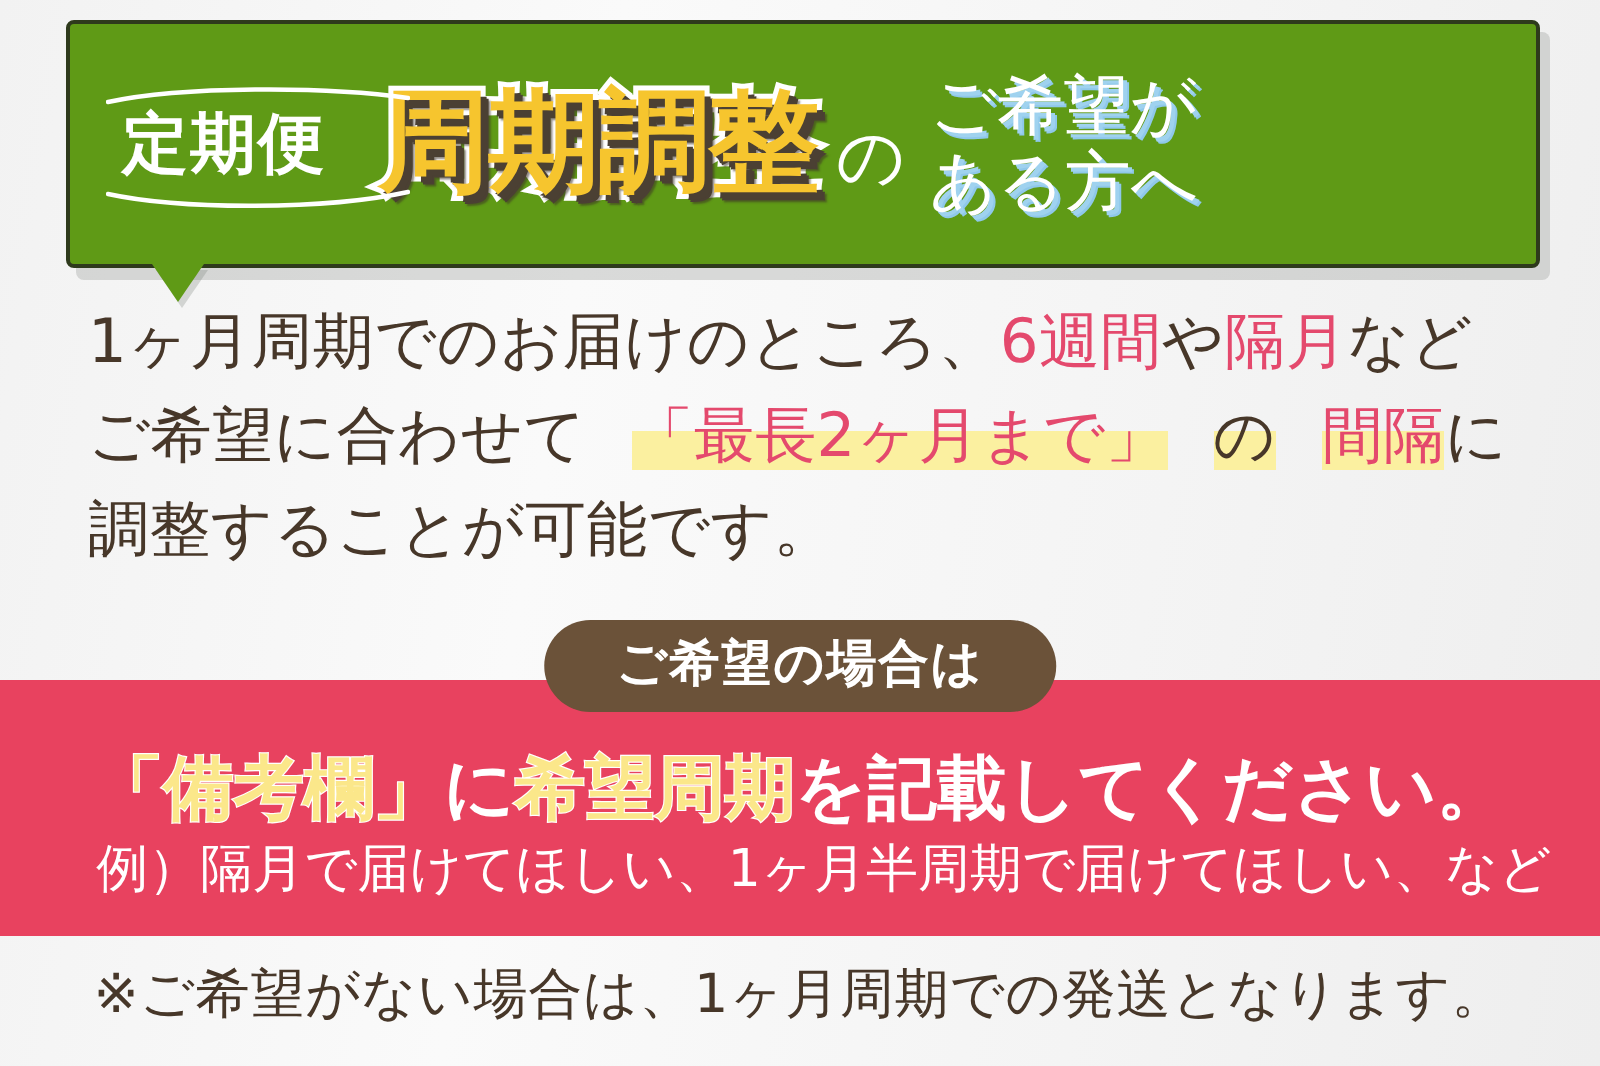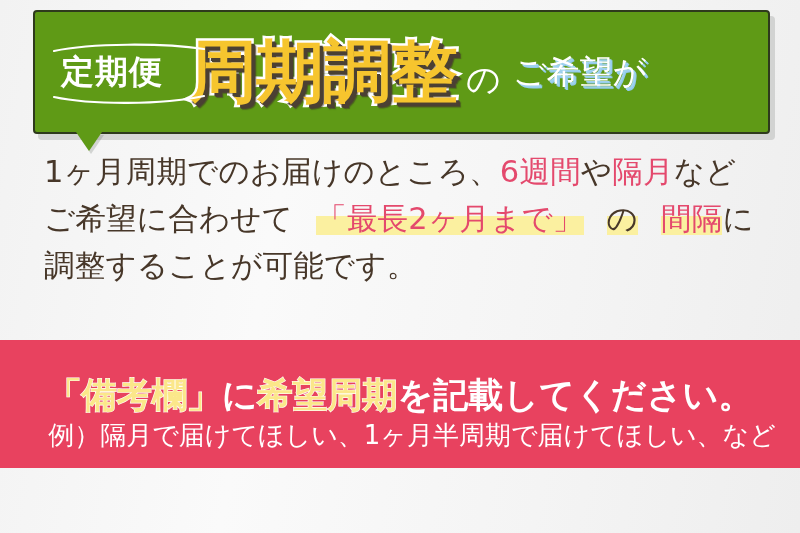--- a/index.html
+++ b/index.html
@@ -85,21 +85,21 @@
     width: 152px;
     height: 10px;
   }
   .teikibin .wave.top { top: -1px; }
   .teikibin .wave.bottom { bottom: -3px; }
 
   
   .big-title {
     flex: 0 0 auto;
     margin-left: 22px;
-    font-size: 68px;
+    font-size: 56px;
     font-weight: bold;
     line-height: 1;
     color: #f6c52e;
     letter-spacing: -1px;
     white-space: nowrap;
     -webkit-text-stroke: 5px #ffffff;
     paint-order: stroke fill;
     text-shadow:
        3px 3px 0 #4b4033,
        4px 4px 0 #4b4033,
@@ -240,33 +240,36 @@
           <path d="M1,3 C38,11 110,11 151,2" fill="none" stroke="#ffffff" stroke-width="2.2" stroke-linecap="round"></path>
         </svg>
       </div>
 
       <div class="big-title">周期調整</div>
 
       <div class="no-char">の</div>
 
       <div class="wish-block">
         <div>ご希望が</div>
+        <div>ある方へ</div>
       </div>
 
     </div>
   </div>
   <div class="bubble-tail"></div>
 
   <div class="body-copy">
     <span class="line"><span>1ヶ月周期でのお届けのところ、</span><span class="accent-pink">6週間</span><span>や</span><span class="accent-pink">隔月</span><span>など</span></span>
     <span class="line"><span>ご希望に合わせて</span><span class="accent-pink hl">「最長2ヶ月まで」</span><span class="hl">の</span><span class="accent-pink hl">間隔</span><span>に</span></span>
     <span class="line">調整することが可能です。</span>
   </div>
 
   <div class="pink-band"></div>
 
+  <div class="badge-pill">ご希望の場合は</div>
 
   <div class="pink-headline"><span class="hy">「備考欄」</span><span>に</span><span class="hy">希望周期</span><span>を記載してください。</span></div>
 
   <div class="pink-example">例）隔月で届けてほしい、1ヶ月半周期で届けてほしい、など</div>
 
+  <div class="footnote">※ご希望がない場合は、1ヶ月周期での発送となります。</div>
 
 </div>
 
 </body></html>

